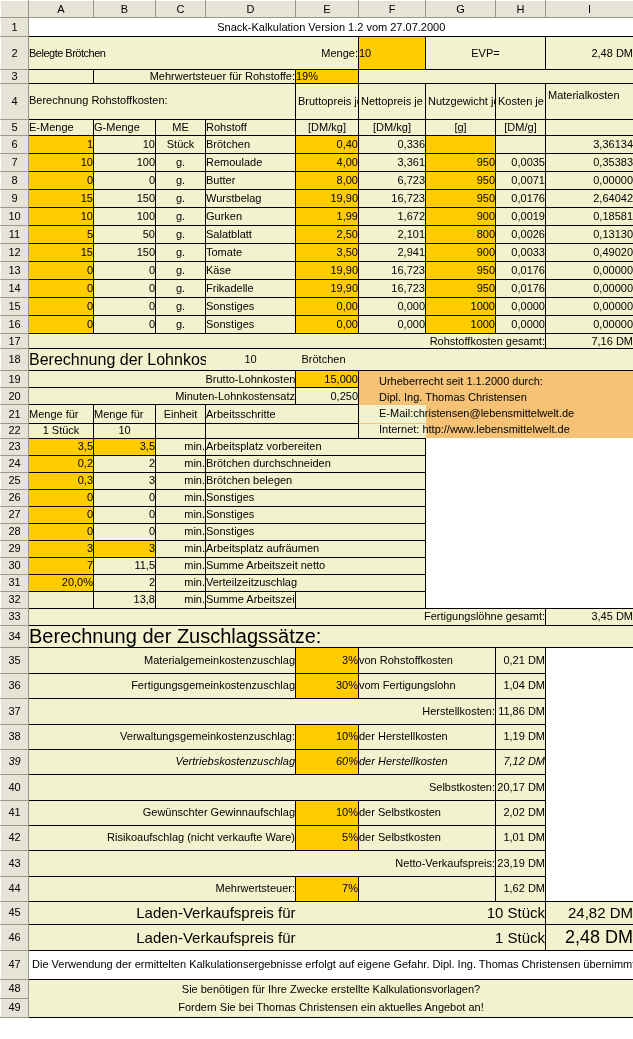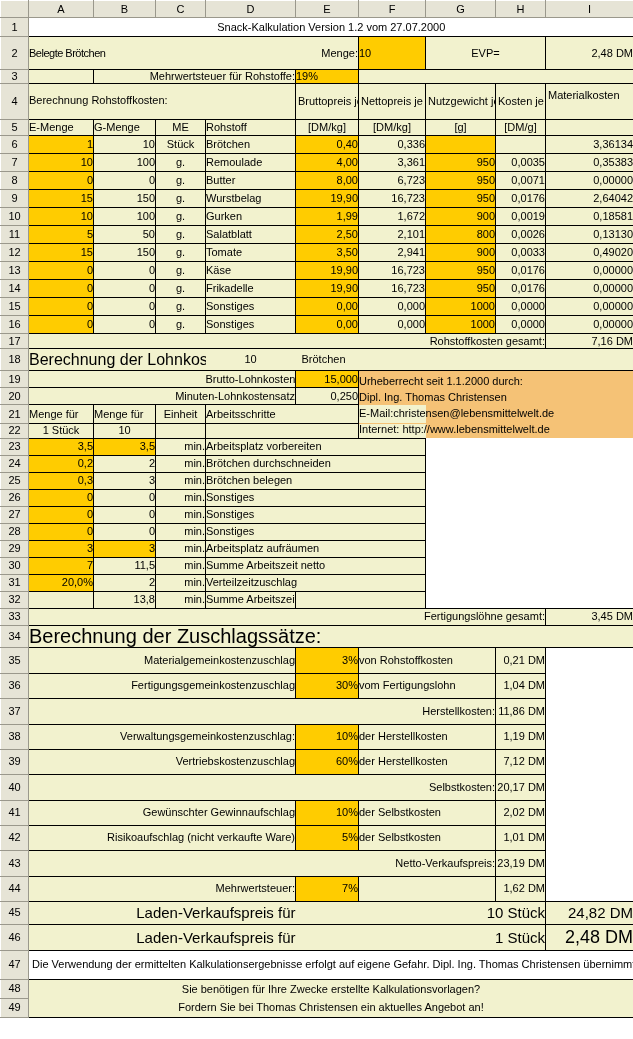--- a/index.html
+++ b/index.html
@@ -313,21 +313,21 @@
       <td class="c nbl l f16" colspan="5" style="padding-left:6px">Brötchen</td>
     </tr>
 
     <tr style="height:16px">
       <td class="rowhead">19</td>
       <td class="c nbr"></td>
       <td class="c nbl nbr"></td>
       <td class="c nbl nbr"></td>
       <td class="c nbl r f12">Brutto-Lohnkosten</td>
       <td class="c gold r f12">15,000</td>
-      <td class="orange nbb wrap f9 vt" rowspan="5" colspan="4" style="padding:3px 0 0 0;line-height:1.45">
+      <td class="orange nbb wrap f9 vt" rowspan="5" colspan="4" style="padding:3px 0 0 20px;line-height:1.45">
         <div>Urheberrecht seit 1.1.2000 durch:</div>
         <div>Dipl. Ing. Thomas Christensen</div>
         <div>E-Mail:christensen@lebensmittelwelt.de</div>
         <div>Internet: http://www.lebensmittelwelt.de</div>
       </td>
     </tr>
 
     <tr style="height:16px">
       <td class="rowhead">20</td>
       <td class="c nbr"></td>
@@ -461,21 +461,21 @@
           <td class="c nbr r b f13" colspan="7">Herstellkosten:</td>
           <td class="c r b f13">11,86 DM</td>
         </tr>
         <tr style="height: 25px;">
           <td class="rowhead">38</td>
           <td class="c nbr r b f13" colspan="4">Verwaltungsgemeinkostenzuschlag:</td>
           <td class="c gold r f12">10%</td>
           <td class="c l f11" colspan="2">der Herstellkosten</td>
           <td class="c r f12">1,19 DM</td>
         </tr>
-        <tr style="height: 25px;">
+        <tr style="height: 25px; font-style: italic;">
           <td class="rowhead">39</td>
           <td class="c nbr r b f13" colspan="4">Vertriebskostenzuschlag</td>
           <td class="c gold r f12">60%</td>
           <td class="c l f11" colspan="2">der Herstellkosten</td>
           <td class="c r f12">7,12 DM</td>
         </tr>
         <tr style="height: 26px;">
           <td class="rowhead">40</td>
           <td class="c nbr r b f13" colspan="7">Selbstkosten:</td>
           <td class="c r b f13">20,17 DM</td>

